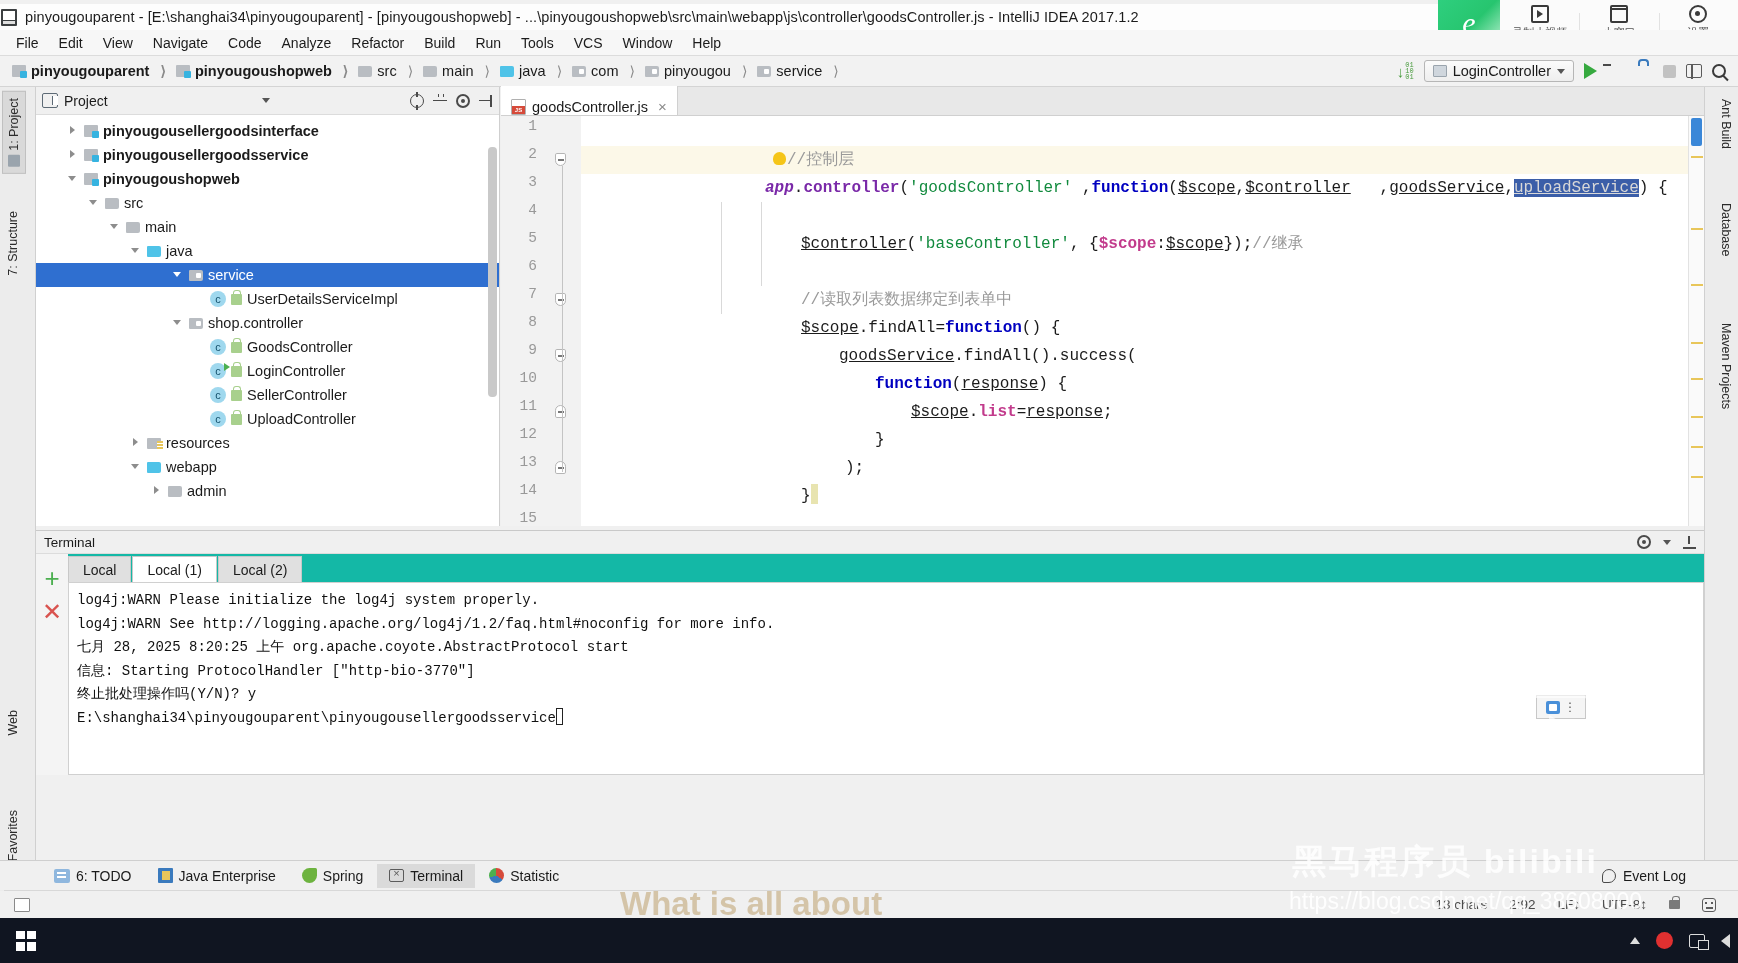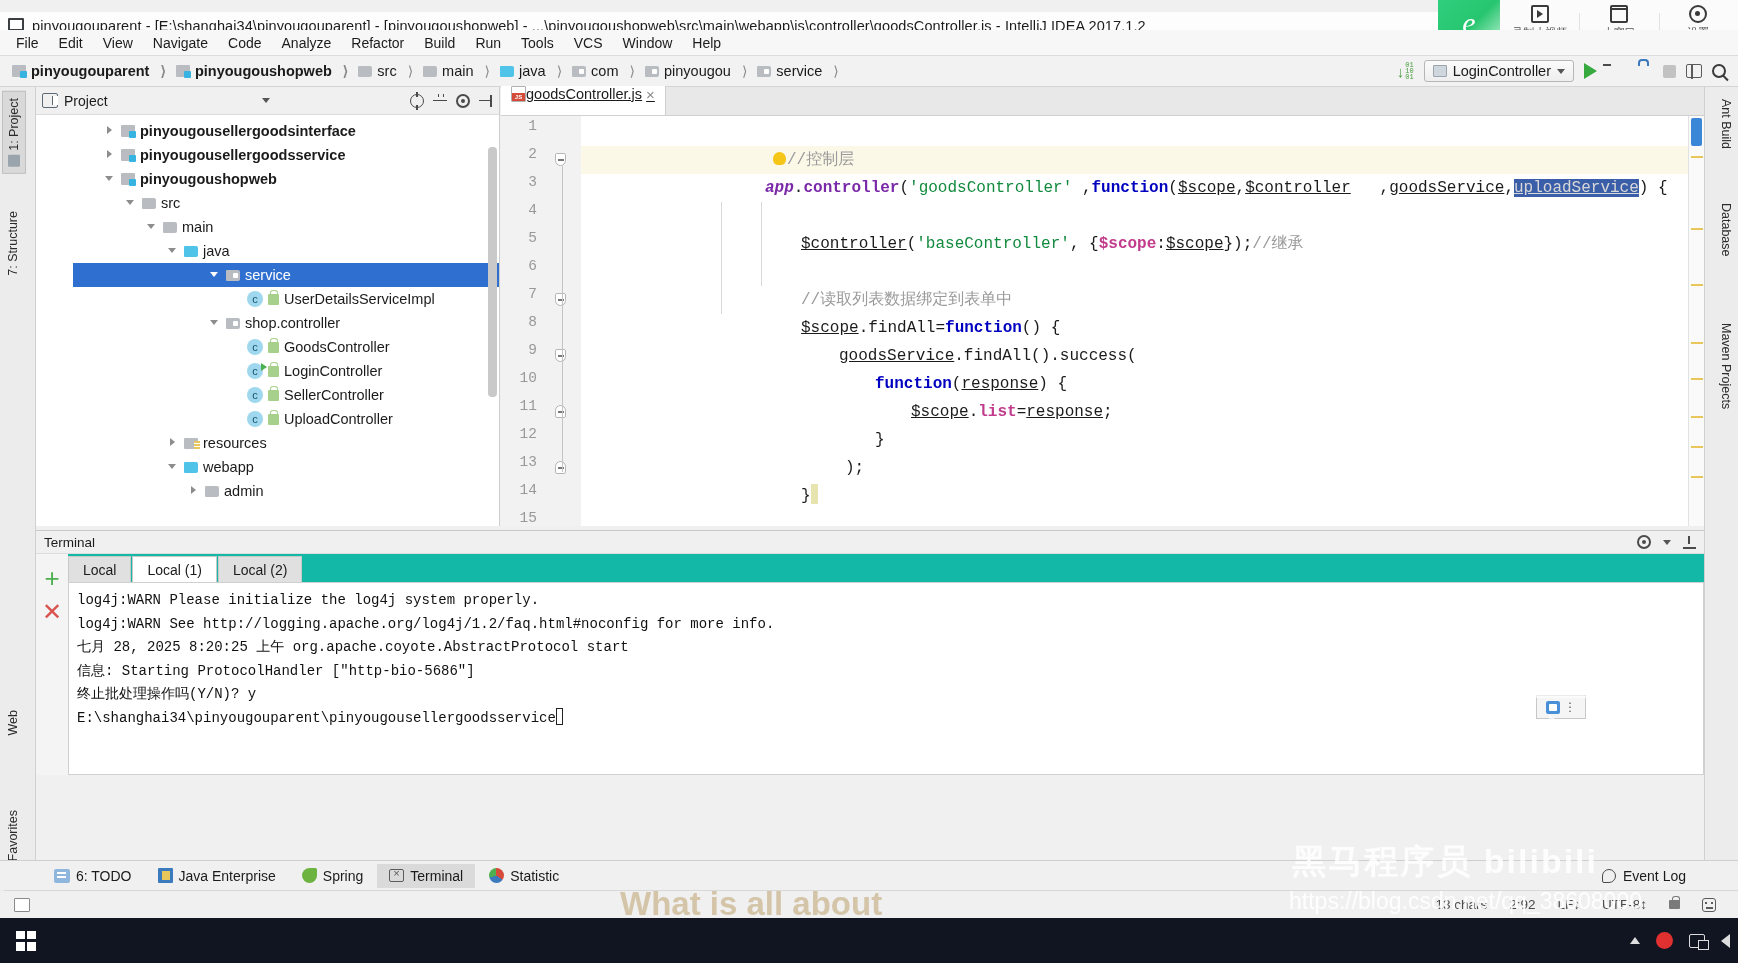--- a/index.html
+++ b/index.html
@@ -1,23 +1,23 @@
 <!DOCTYPE html>
 <html><head>
 <meta charset="utf-8">
 <style>
   * { box-sizing: border-box; margin:0; padding:0; }
   html,body { width:1738px; height:963px; overflow:hidden; background:#fff;
     font-family:"Liberation Sans", sans-serif; }
   #app { position:relative; width:1738px; height:963px; background:#f0f0f0; }
 
   
-  .titlebar { position:absolute; left:0; top:12px; width:1738px; height:30px;
-    background:#fdfdfd; display:flex; align-items:center; padding-left:8px;
-    border-bottom:2px solid #4d7c0f; }
+  .titlebar { position:absolute; left:0; top:4px; width:1738px; height:30px;
+    background:#fdfdfd; display:flex; align-items:center; padding-left:1px;
+    border-bottom:4px solid #4d7c0f; }
   .ij-logo { width:16px; height:17px; background:#3c3f41; position:relative;
     border-radius:1px; margin-right:8px; flex:0 0 auto;}
   .ij-logo:before { content:""; position:absolute; left:2px; top:2px; width:12px; height:9px;
     background:#fff; }
   .ij-logo:after { content:""; position:absolute; left:2px; bottom:2px; width:12px; height:3px;
     background:#e0e0e0; }
   .title-text { font-size:14.5px; color:#1c1c1c; white-space:nowrap; letter-spacing:0.1px;}
 
   
   .tr-widget { position:absolute; right:0; top:0; height:45px; width:300px; display:flex;
@@ -127,21 +127,21 @@
   .ic-collapse:before{content:"";position:absolute;left:0;top:6px;width:14px;height:1.6px;background:#4a4a4a;}
   .ic-collapse:after{content:"";position:absolute;left:5px;top:0;width:4px;height:3px;
     border-left:1.6px solid #4a4a4a;border-right:1.6px solid #4a4a4a;}
   .ic-gear2 { width:14px;height:14px;border:2px solid #4a4a4a;border-radius:50%;position:relative;}
   .ic-gear2:after{content:"";position:absolute;left:3px;top:3px;width:4px;height:4px;border-radius:50%;
     background:#4a4a4a;}
   .ic-min { width:14px;height:14px;position:relative;}
   .ic-min:before{content:"";position:absolute;left:0;top:6px;width:11px;height:1.6px;background:#4a4a4a;}
   .ic-min:after{content:"";position:absolute;left:11px;top:1px;width:1.6px;height:12px;background:#4a4a4a;}
 
-  .tree { position:relative; height:411px; overflow:hidden; padding-top:4px; font-size:14.5px;padding-left:37px;}
+  .tree { position:relative; height:411px; overflow:hidden; padding-top:4px; font-size:14.5px;}
   .node { height:24px; display:flex; align-items:center; gap:5px; white-space:nowrap;
     color:#1b1b1b; padding-right:6px;}
   .node.sel { background:#2f6fd0; color:#fff; }
   .arrow { width:12px; height:12px; position:relative; flex:0 0 auto;}
   .arrow.closed:after { content:""; position:absolute; left:3px; top:1px;
     border-left:5px solid #8d8d8d; border-top:4px solid transparent; border-bottom:4px solid transparent;}
   .arrow.open:after { content:""; position:absolute; left:1px; top:3px;
     border-top:5px solid #8d8d8d; border-left:4px solid transparent; border-right:4px solid transparent;}
   .node.sel .arrow.open:after { border-top-color:#fff; }
   .nlabel.bold { font-weight:bold; }
@@ -155,22 +155,22 @@
   .res-ic { width:14px;height:11px;background:#b9bdc2;border-radius:1px;position:relative;flex:0 0 auto;}
   .res-ic:after{content:"";position:absolute;right:-2px;bottom:0;width:6px;height:8px;
     background:repeating-linear-gradient(#e8c65a 0 2px,#fff 2px 3px);}
   .tree-scrollbar { position:absolute; right:2px; top:60px; width:9px; height:250px;
     background:#c9c9c9; border-radius:4px;}
 
   
   .editor { position:absolute; left:501px; top:87px; right:34px; height:439px; background:#fff; }
   .tabbar { height:29px; background:#e8e8e8; display:flex; align-items:flex-end;
     border-bottom:1px solid #d0d0d0; }
-  .etab { height:29px; background:#fff; display:flex; align-items:flex-start; gap:0;
-    padding:0 10px; font-size:14.5px; color:#1b1b1b; border-right:1px solid #d0d0d0;text-decoration:underline; }
+  .etab { height:29px; background:#fff; display:flex; align-items:flex-end; gap:6px;
+    padding:0 10px; font-size:14.5px; color:#1b1b1b; border-right:1px solid #d0d0d0; }
   .js-ic { width:15px;height:16px;background:#fff;border:1px solid #b0b0b0;border-radius:1px;
     position:relative;flex:0 0 auto;}
   .js-ic:after{content:"JS";position:absolute;left:0;bottom:0;right:0;height:8px;background:#d64a3a;
     color:#fff;font-size:6px;line-height:8px;text-align:center;font-weight:bold;}
   .tab-x { font-size:15px; color:#8a8a8a; margin-left:4px; }
 
   .code-wrap { position:relative; height:410px; display:flex; background:#fff; }
   .gutter { width:80px; background:#f2f2f2; position:relative; }
   .lnum { position:absolute; right:44px; font-size:14.5px; color:#999;
     font-family:"Liberation Mono", monospace; text-align:right; width:40px;}
@@ -675,21 +675,21 @@
       <div class="term-main">
         <div class="term-tabs">
           <div class="ttab">Local</div>
           <div class="ttab active">Local (1)</div>
           <div class="ttab">Local (2)</div>
         </div>
         <div class="term-out">
           <div>log4j:WARN Please initialize the log4j system properly.</div>
           <div>log4j:WARN See http://logging.apache.org/log4j/1.2/faq.html#noconfig for more info.</div>
           <div>七月 28, 2025 8:20:25 上午 org.apache.coyote.AbstractProtocol start</div>
-          <div>信息: Starting ProtocolHandler ["http-bio-5686"]</div>
+          <div>信息: Starting ProtocolHandler ["http-bio-3770"]</div>
           <div>终止批处理操作吗(Y/N)? y</div>
           <div></div>
           <div><span>E:\shanghai34\pinyougouparent\pinyougousellergoodsservice</span><span class="blk-caret"></span></div>
         </div>
         <div class="term-float">
           <span class="tf-box"></span>
           <span class="tf-dots">⋮</span>
         </div>
       </div>
     </div>

